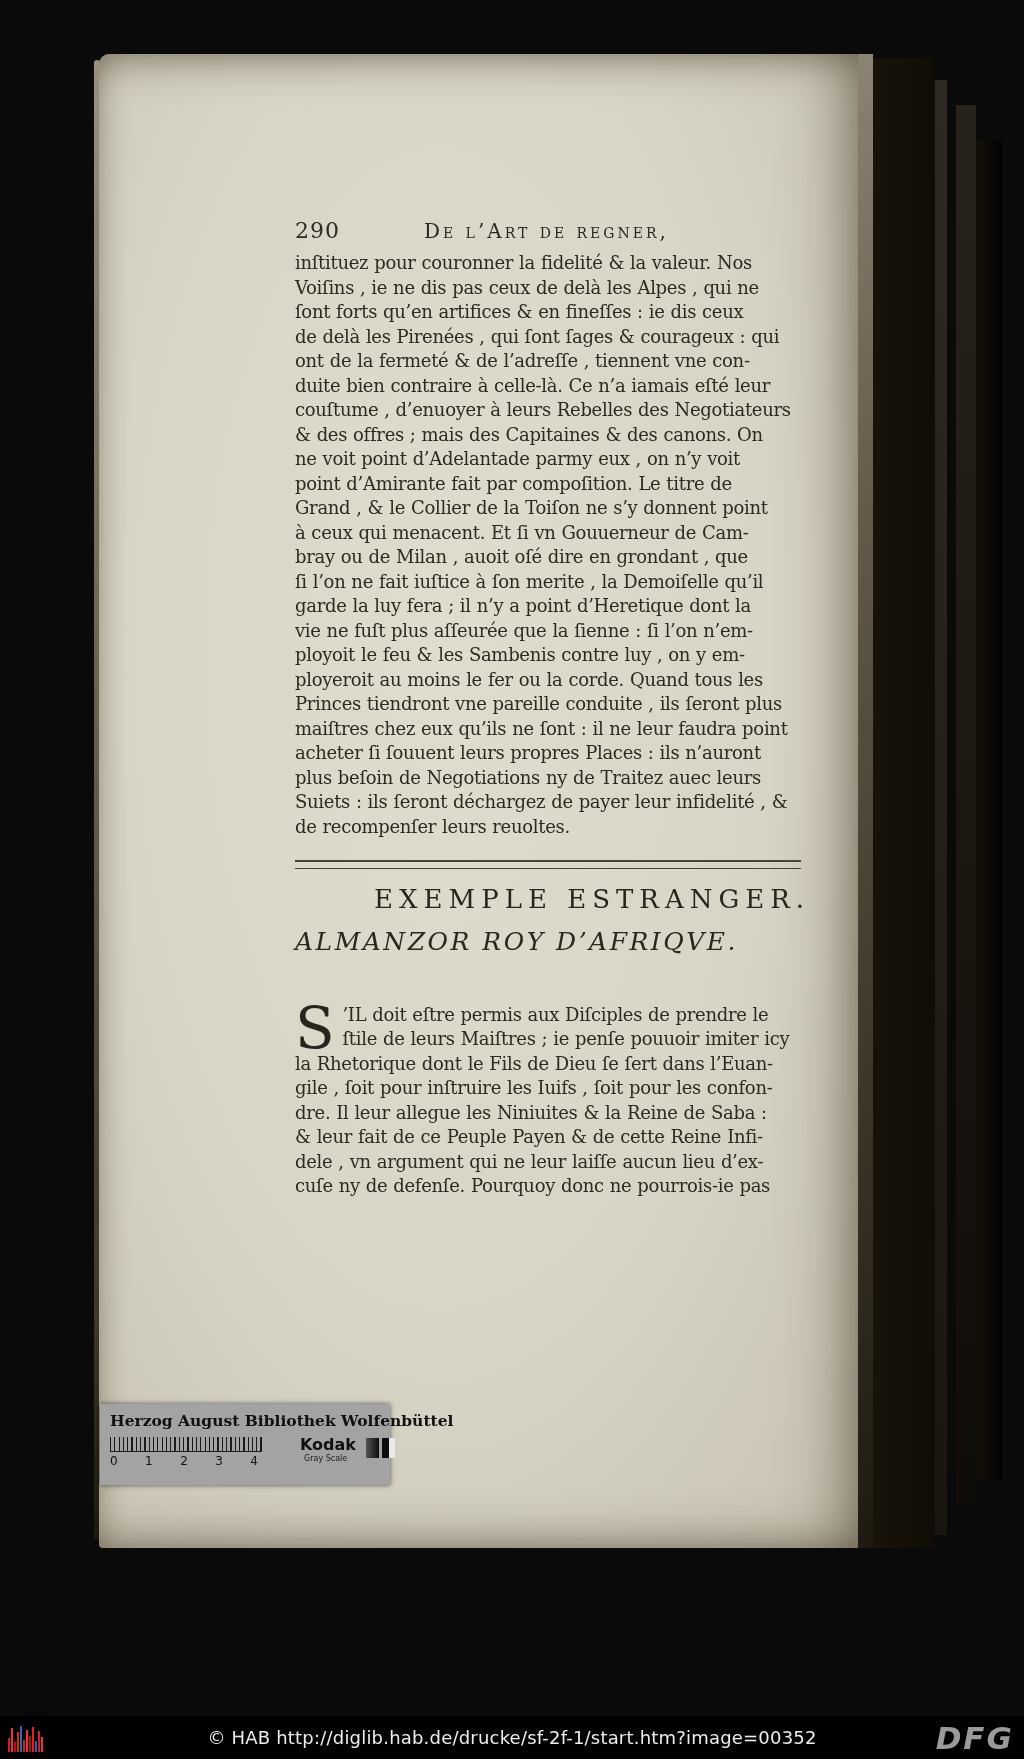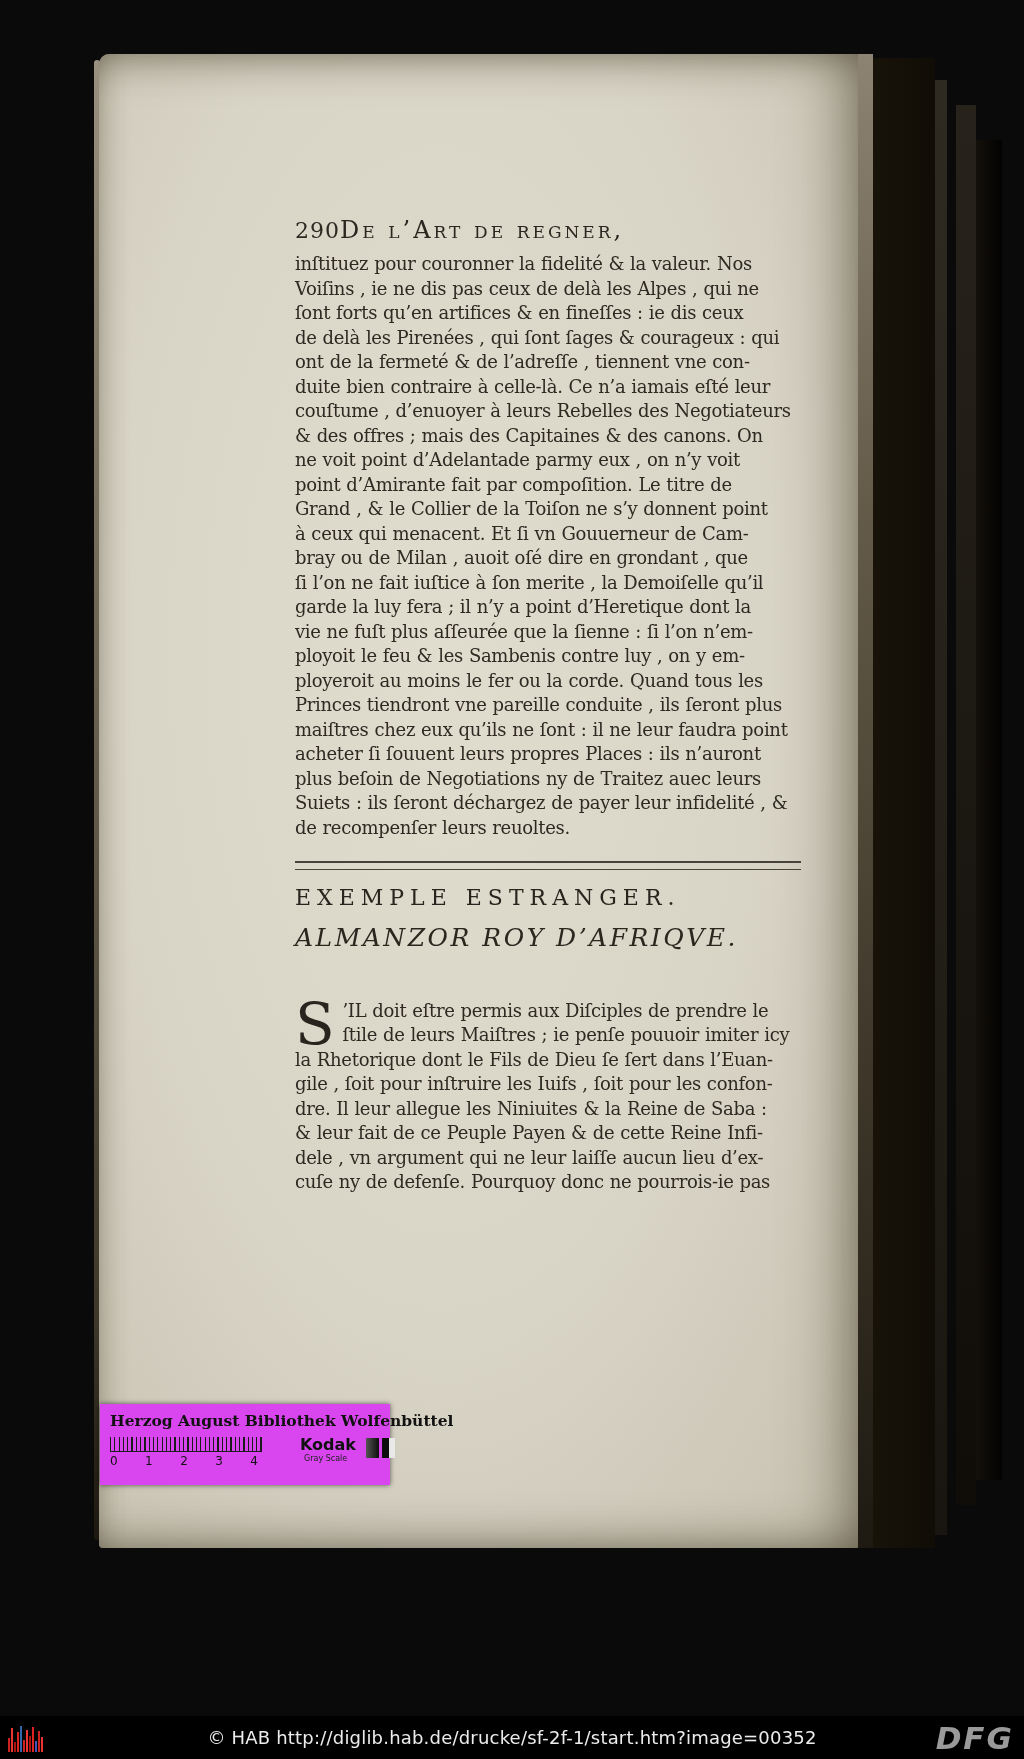--- a/index.html
+++ b/index.html
@@ -39,44 +39,44 @@
     background:linear-gradient(90deg,#17120a,#000); opacity:.8; }
 
   
   .text-area {
     position:absolute; left:196px; top:136px; width:515px;
     color:#2e2a22;
   }
   .running-head { display:flex; align-items:baseline; }
   .page-num { font-size:22px; letter-spacing:1px;margin-top:28px; }
   .head-title {
-    font-variant:small-caps; font-size:24px;
+    margin-left:84px; font-variant:small-caps; font-size:20px;
     letter-spacing:3px; color:#2b2720;
   }
   .para {
     white-space:pre-line; font-size:18px; line-height:24.5px;
     letter-spacing:-0.3px; word-spacing:0.5px;
   }
   .para1 { margin-top:8px; }
   .rule {
     margin-top:21px; width:506px; height:6px;
     border-top:2px solid #48433a; border-bottom:1.5px solid #48433a;
   }
-  .h1 { margin-top:15px; text-align:left; font-size:22px; letter-spacing:6px; color:#29251e; }
+  .h1 { margin-top:15px; text-align:right; font-size:26px; letter-spacing:6px; color:#29251e; }
   .h2 { margin-top:13px; text-align:left; font-size:25px; font-style:italic; letter-spacing:2.5px; color:#2b271f; }
   .p2 { margin-top:22px; }
   .dropcap {
     float:left; font-size:58px; line-height:44px; margin:3px 8px 0 0; color:#29251e;
   }
   .p2text { white-space:pre-line; }
 
   
   .label {
     position:absolute; left:100px; top:1404px; width:290px; height:81px;
-    background:#d946ef; box-shadow:0 0 5px rgba(0,0,0,.6);
+    background:#a3a3a3; box-shadow:0 0 5px rgba(0,0,0,.6);
     padding:7px 10px 0 10px; box-sizing:border-box;
   }
   .label-title { font-weight:bold; font-size:15.5px; color:#111; white-space:nowrap; }
   .label-row { display:flex; margin-top:7px; align-items:flex-start; }
   .ruler { width:158px; }
   .ticks {
     height:14px; width:152px;
     background:repeating-linear-gradient(90deg,#1b1b1b 0 1.2px, transparent 1.2px 4.3px);
     border-bottom:1px solid #1b1b1b;
   }

